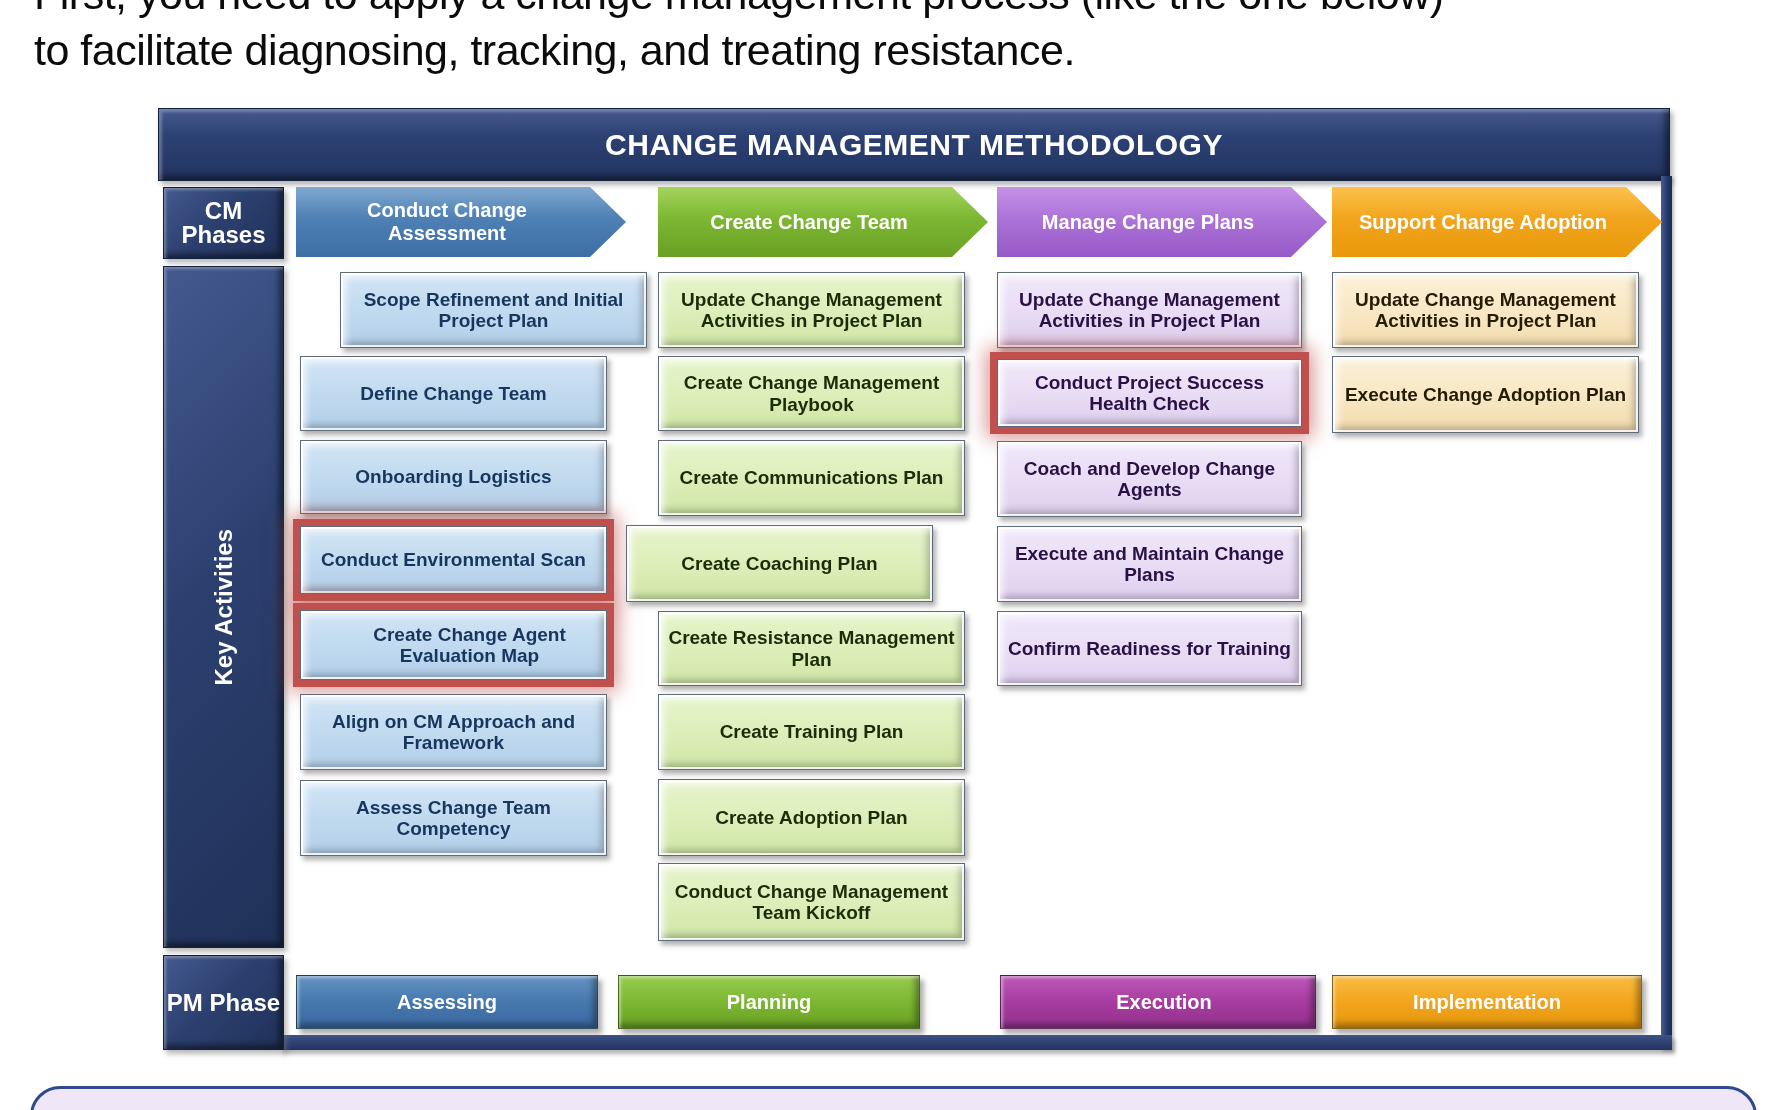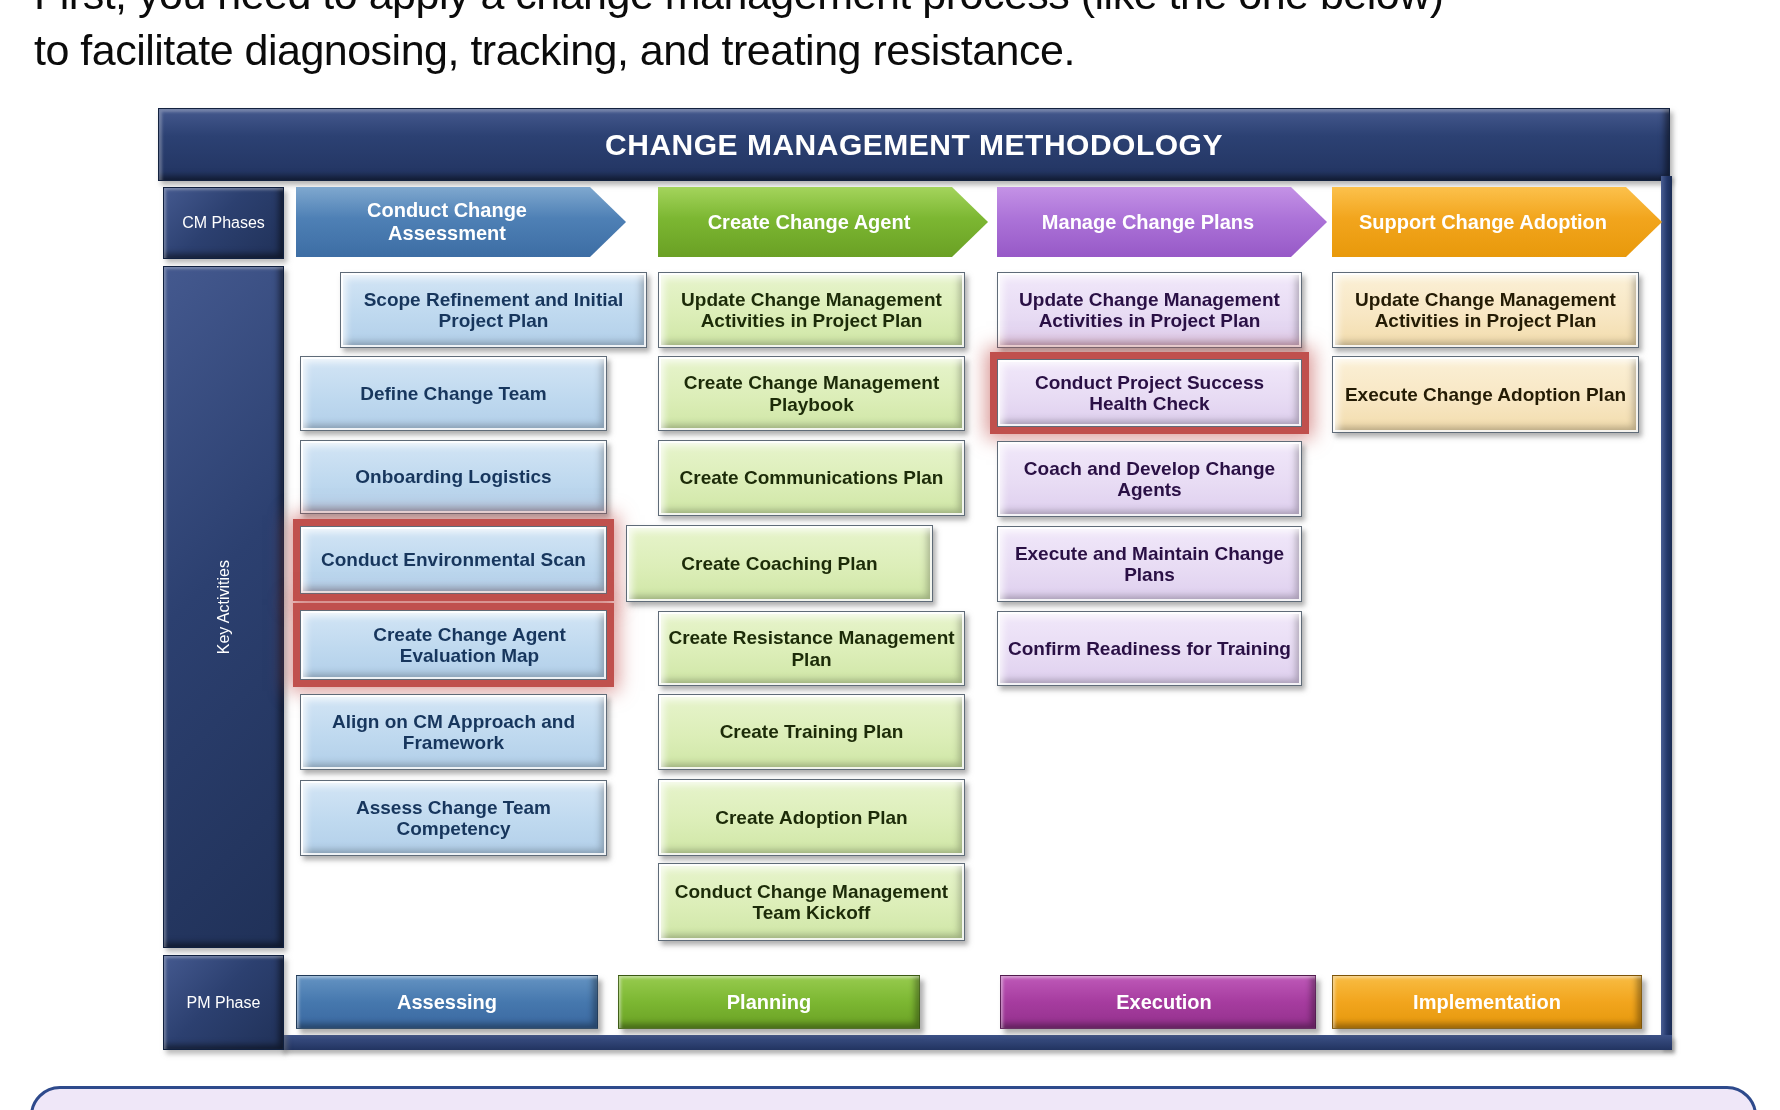--- a/index.html
+++ b/index.html
@@ -12,21 +12,21 @@
   .banner{position:absolute;left:158px;top:108px;width:1510px;height:71px;
           background:linear-gradient(180deg,#45598E 0%,#2C4173 38%,#223461 100%);
           border:1px solid #13223F;display:flex;align-items:center;justify-content:center;
           box-shadow:inset 3px 3px 3px rgba(255,255,255,.28),inset -4px -4px 6px rgba(0,0,0,.5),3px 4px 5px rgba(120,120,120,.55);}
   .banner span{color:#fff;font-weight:bold;font-size:30px;letter-spacing:.5px;}
   
   .navybox{position:absolute;left:163px;width:119px;
            background:linear-gradient(135deg,#44598F 0%,#2C4070 45%,#203158 100%);
            border:1px solid #10203F;display:flex;align-items:center;justify-content:center;text-align:center;
            box-shadow:inset 2px 2px 3px rgba(255,255,255,.32),inset -4px -4px 6px rgba(0,0,0,.5),3px 4px 5px rgba(120,120,120,.5);}
-  .navybox span{color:#fff;font-weight:normal;font-size:16px;line-height:24px;}
+  .navybox span{color:#fff;font-weight:bold;font-size:24px;line-height:24px;}
   .vert{writing-mode:vertical-rl;transform:rotate(180deg);}
   .rborder{position:absolute;left:1661px;top:176px;width:11px;height:874px;
            background:linear-gradient(90deg,#4A5E93,#24386B 55%,#1B2C53);box-shadow:2px 2px 3px rgba(120,120,120,.5);}
   .bborder{position:absolute;left:280px;top:1035px;width:1392px;height:15px;
            background:linear-gradient(180deg,#3C5186,#223461);box-shadow:3px 4px 4px rgba(120,120,120,.55);}
   
   .arrow{position:absolute;top:187px;height:70px;width:330px;
          clip-path:polygon(0 0,calc(100% - 36px) 0,100% 50%,calc(100% - 36px) 100%,0 100%);
          display:flex;align-items:center;justify-content:center;text-align:center;
          filter:drop-shadow(0 1px 1px rgba(0,0,0,.35)) drop-shadow(3px 4px 3px rgba(110,110,110,.55));}
@@ -82,21 +82,21 @@
     <span class="vert">Key Activities</span>
   </div>
   <div class="navybox" style="top:955px;height:93px;">
     <span>PM Phase</span>
   </div>
 
   <div class="arrow a1" style="left:296px;">
     <span>Conduct Change Assessment</span>
   </div>
   <div class="arrow a2" style="left:658px;">
-    <span>Create Change Agent</span>
+    <span>Create Change Team</span>
   </div>
   <div class="arrow a3" style="left:997px;">
     <span>Manage Change Plans</span>
   </div>
   <div class="arrow a4" style="left:1332px;">
     <span>Support Change Adoption</span>
   </div>
 
   <div class="box c1" style="left:300px;top:272px;width:307px;height:76px;margin-left:40px;">Scope Refinement and Initial Project Plan</div>
   <div class="box c1" style="left:300px;top:356px;width:307px;height:75px;">Define Change Team</div>

